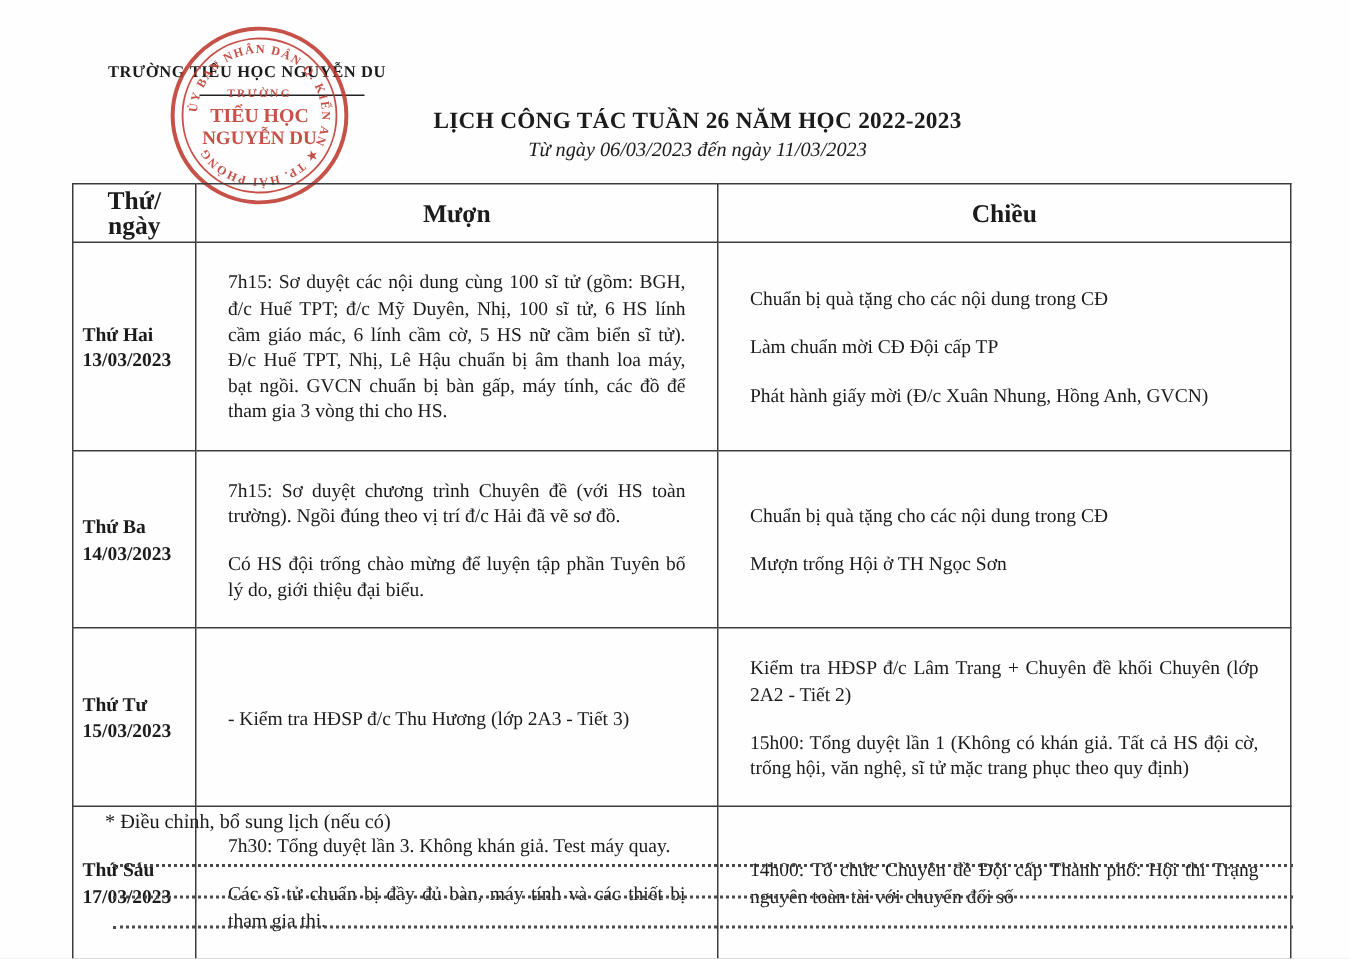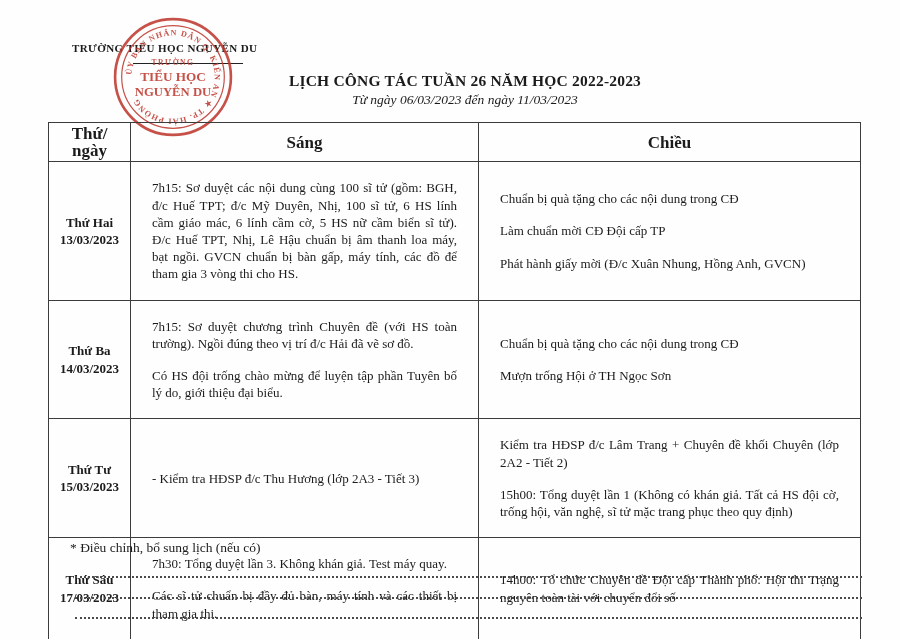--- a/index.html
+++ b/index.html
@@ -38,21 +38,21 @@
     border:1.4px solid #3c3c3c;
     padding:2px 6px;
     vertical-align:middle;
     overflow:hidden;
   }
   table.schedule th{
     font-size:17px;font-weight:bold;text-align:center;
     padding:2px 4px;height:20px;
   }
   td.day-cell{
-    text-align:center;font-weight:bold;white-space:nowrap;
+    text-align:left;font-weight:bold;white-space:nowrap;
     padding:2px 2px;
   }
   td.content-cell{text-align:justify;}
   td.content-cell .line{margin:15px;}
   tbody tr:last-child td{height:32px;}
   .footer-note{
     position:absolute;left:70px;top:540px;
     font-size:13.5px;font-weight:normal;
   }
   .fill-line{
@@ -92,21 +92,21 @@
 
   <table class="schedule">
     <colgroup>
       <col style="width:82px">
         <col style="width:348px">
         <col style="width:382px">
     </colgroup>
     <thead>
       <tr>
         <th>Thứ/ ngày</th>
-        <th>Sáng</th>
+        <th>Mượn</th>
         <th>Chiều</th>
       </tr>
     </thead>
     <tbody>
     <tr>
       <td class="day-cell">
         <div>Thứ Hai</div>
         <div>13/03/2023</div>
       </td>
       <td class="content-cell">

